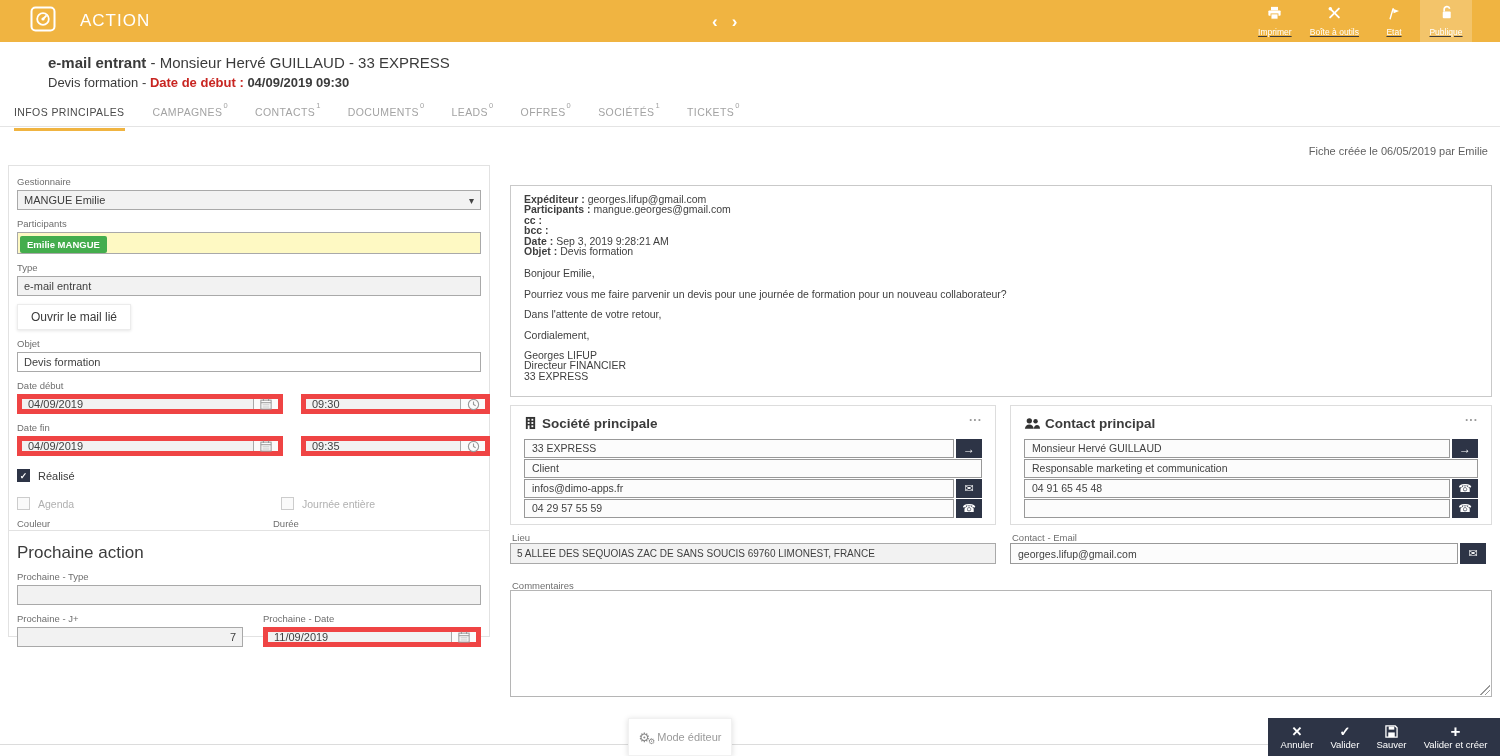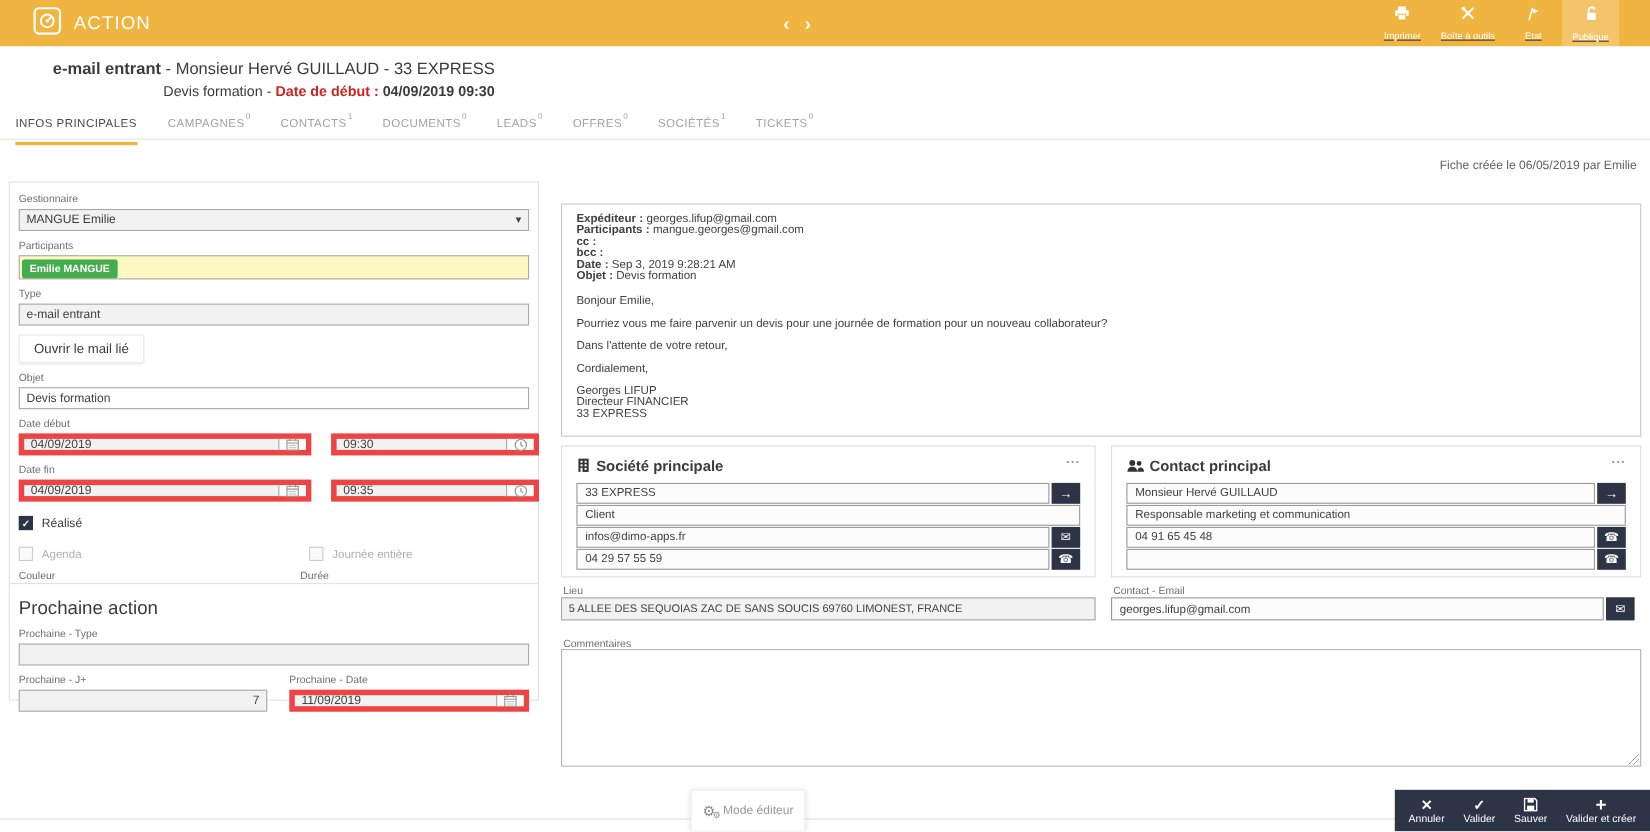--- a/index.html
+++ b/index.html
@@ -2,31 +2,31 @@
 <html><head>
 <meta charset="utf-8">
 <style>
   * { box-sizing: border-box; margin: 0; padding: 0; }
   html,body { width:1500px; height:756px; }
   body { font-family:"Liberation Sans", sans-serif; background:#fff; color:#3b3b3b; }
   .page { position:relative; width:1500px; height:756px; overflow:hidden; background:#fff; }
 
   
   .topbar { position:absolute; top:0; left:0; width:1500px; height:42px; background:#F0B441; }
-  .logo { position:absolute; left:30px; top:0; height:42px; display:flex; align-items:center; gap:11px; cursor:pointer; }
+  .logo { position:absolute; left:30px; top:0; height:42px; display:flex; align-items:center; gap:24px; cursor:pointer; }
   .logo-text { color:#fff; font-size:17px; letter-spacing:1px; }
   .nav-arrows { position:absolute; left:712px; top:0; height:42px; display:flex; align-items:center; gap:14px; }
   .chev { color:#fff; font-size:17px; font-weight:bold; cursor:pointer; line-height:1; }
   .header-actions { position:absolute; right:28px; top:0; height:42px; display:flex;text-decoration:underline; }
   .hbtn { min-width:52px; padding:0 9px; height:42px; display:flex; flex-direction:column; align-items:center; justify-content:center; gap:3px; color:#fff; cursor:pointer; }
   .hbtn.active { background:rgba(255,255,255,0.22); }
   .hlabel { font-size:8.5px; white-space:nowrap; }
 
   
-  .title-block { position:absolute; left:48px; top:54px;text-align:right; }
+  .title-block { position:absolute; left:48px; top:54px; }
   .title-l1 { font-size:15px; color:#3b3b3b; }
   .title-l1 .b { font-weight:bold; }
   .title-l2 { font-size:13px; margin-top:4px; }
   .title-l2 .red { color:#c82521; font-weight:bold; }
   .title-l2 .b { font-weight:bold; }
 
   
   .tabs { position:absolute; left:14px; top:104px; display:flex; gap:27px; }
   .tab { font-size:10.5px; letter-spacing:.4px; color:#a3a3a3; padding-bottom:10px; cursor:pointer; white-space:nowrap; }
   .tab sup { font-size:7.5px; position:relative; top:-3px; margin-left:1px; }

